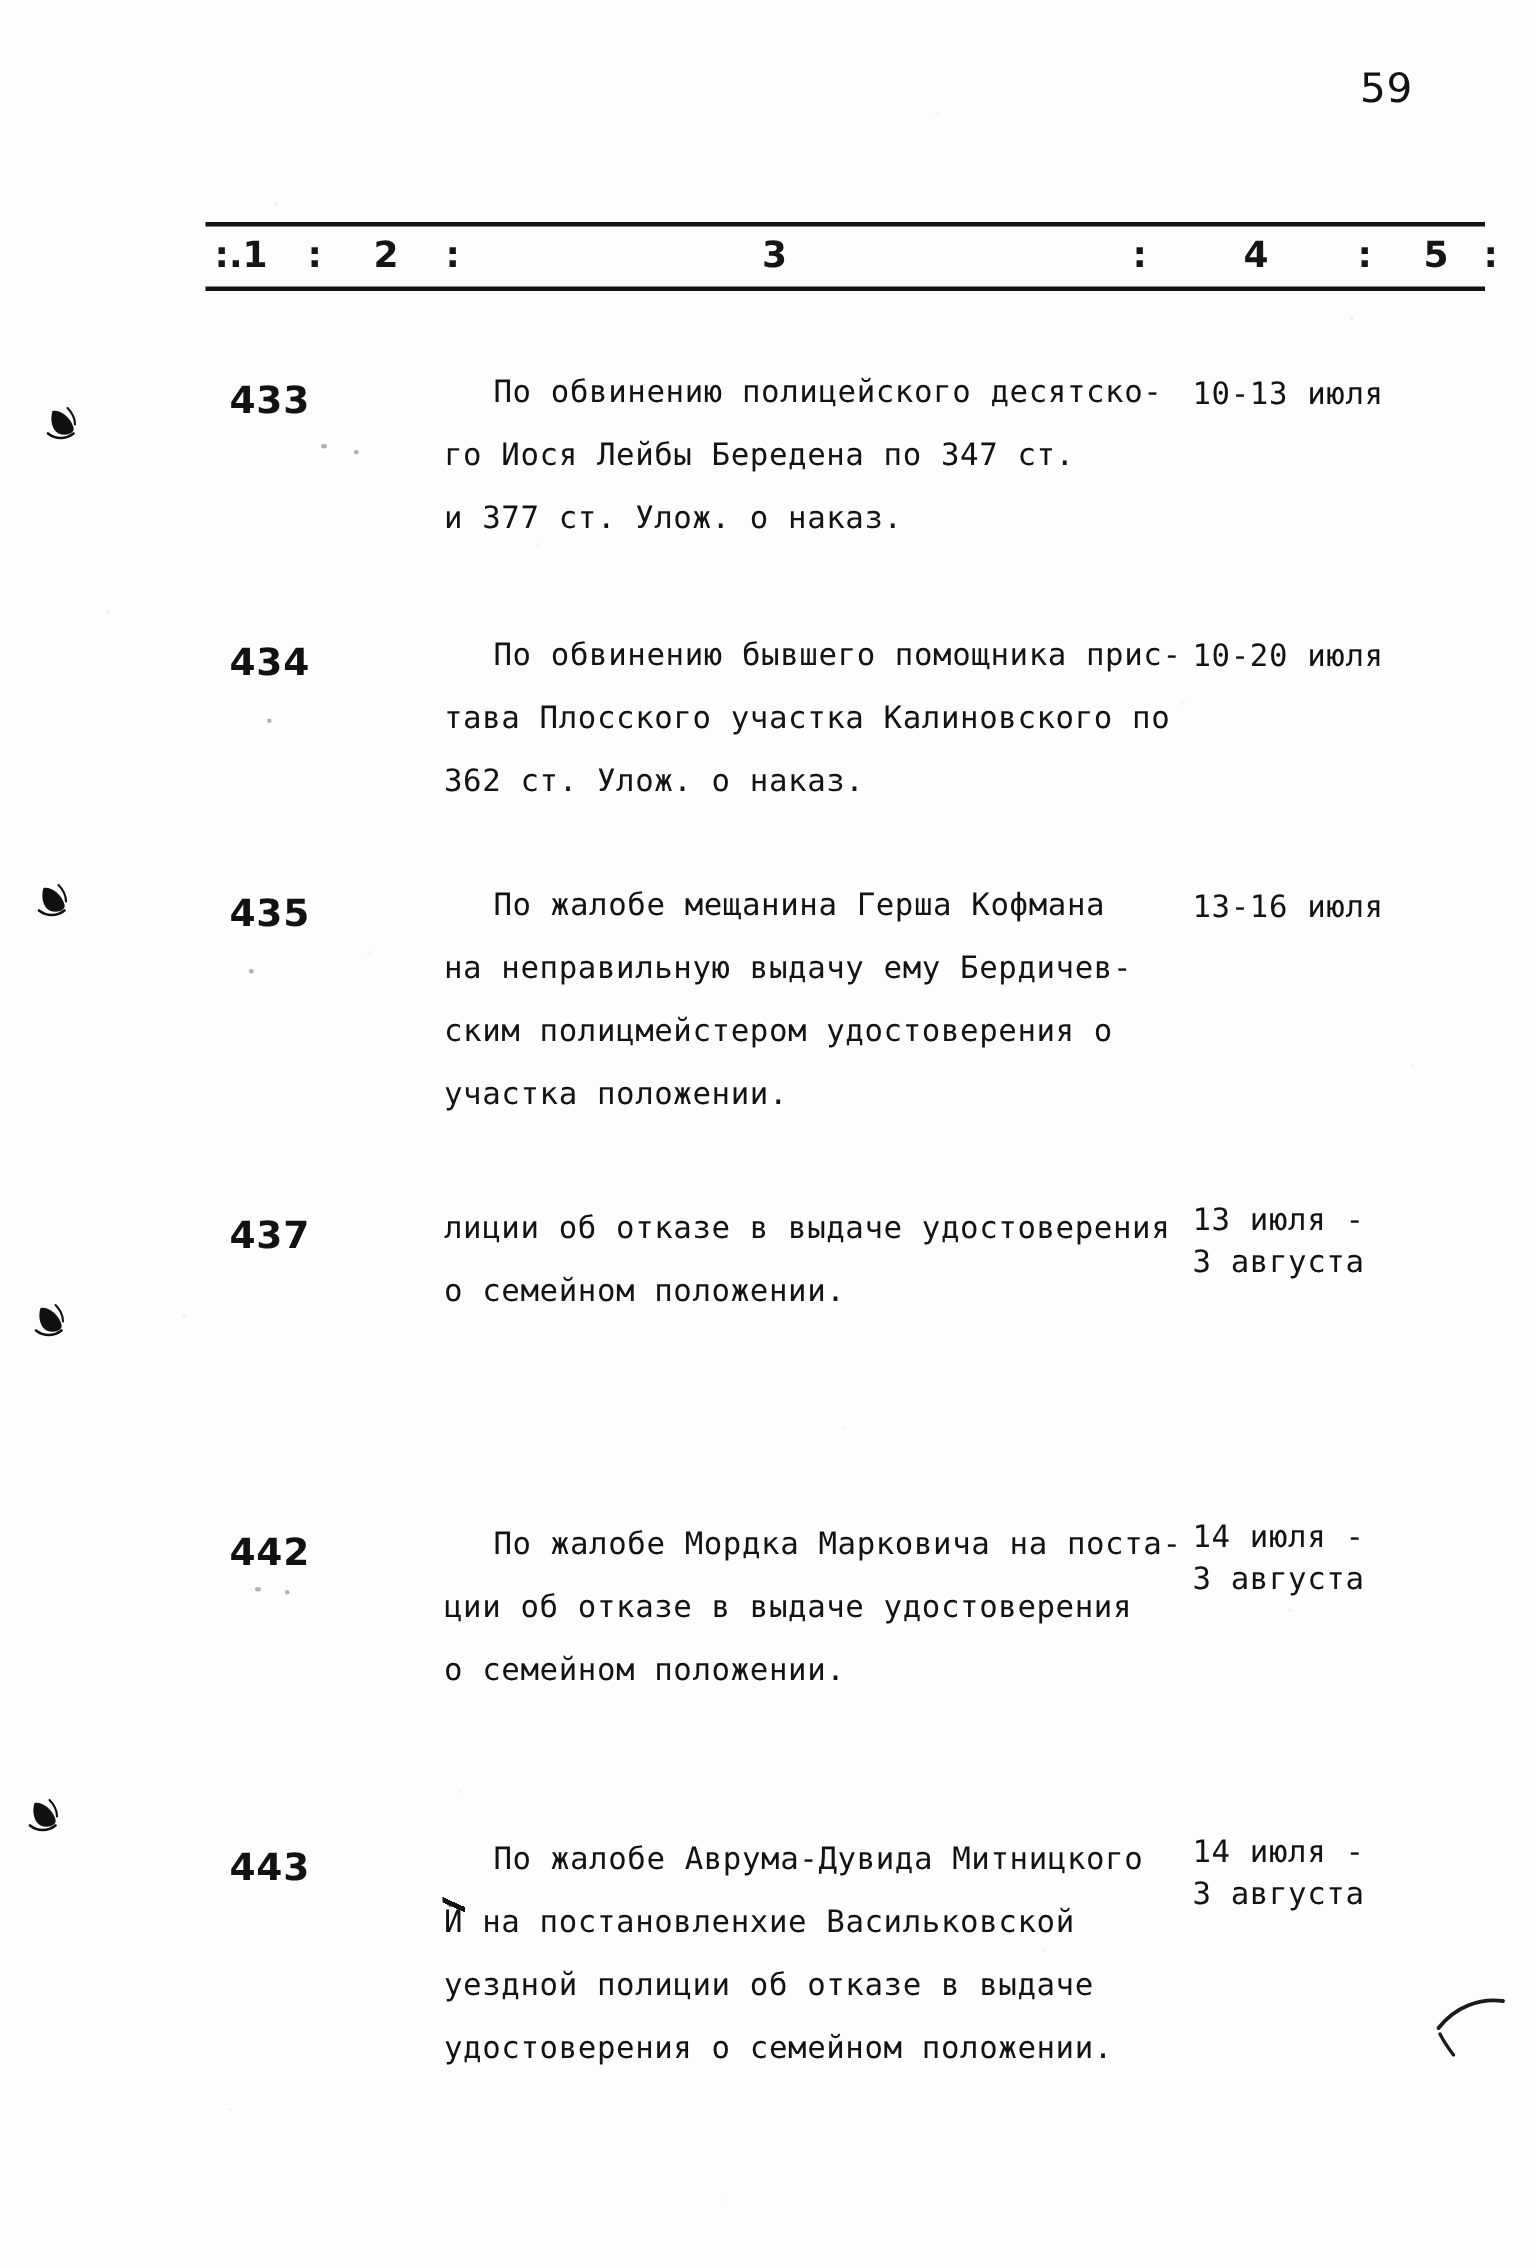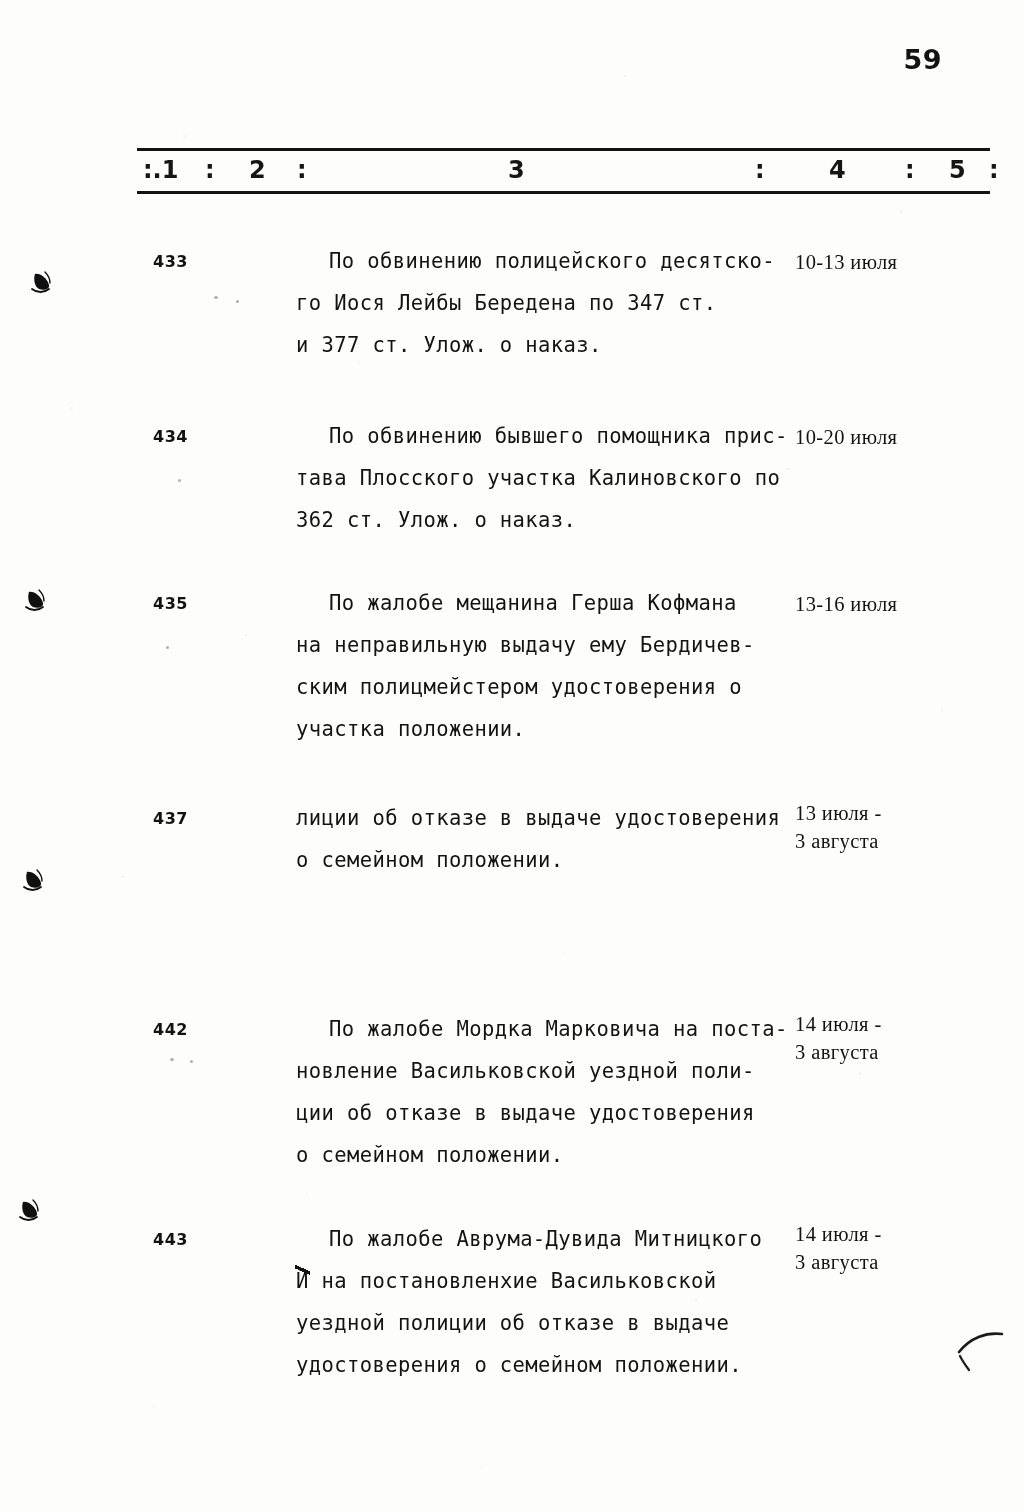--- a/index.html
+++ b/index.html
@@ -40,21 +40,21 @@
       radial-gradient(circle at 47% 97%, rgba(0,0,0,0.03) 0 1px, transparent 1.4px);
   }
 
   
   .folio {
     position: absolute;
     right: 82px;
     top: 44px;
     font-family: "DejaVu Sans", "Liberation Sans", sans-serif;
     font-size: 27px;
-    font-weight: 700;
+    font-weight: 400;
     letter-spacing: 0.5px;
     color: #121212;
   }
 
   
   .colhead {
     position: absolute;
     left: 137px;
     top: 148px;
     width: 853px;
@@ -84,21 +84,21 @@
     position: absolute;
     left: 0;
     width: 1024px;
   }
   .entry .num {
     position: absolute;
     left: 153px;
     top: 12px;
     width: 110px;
     font-family: "DejaVu Sans", "Liberation Sans", sans-serif;
-    font-size: 16px;
+    font-size: 25px;
     font-weight: 600;
     letter-spacing: 0.5px;
     color: #121212;
   }
   .entry .body {
     position: absolute;
     left: 283px;
     top: 0;
     width: 510px;
     font-size: 20.5px;
@@ -116,21 +116,21 @@
     left: 795px;
     top: 2px;
     width: 215px;
     font-size: 20.5px;
     line-height: 28px;
     letter-spacing: 0.4px;
     color: #131313;
     white-space: pre;
   }
   .entry .dates.single { line-height: 40px; }
-  .entry .dates .dln { display: block; font-family: Liberation Serif, serif; }
+  .entry .dates .dln { display: block; }
 
   
   .strike-glyph {
     position: relative;
     display: inline-block;
   }
   .strike-glyph::after {
     content: "";
     position: absolute;
     left: -1px;
@@ -208,21 +208,21 @@
         <div class="body"><span class="ln indent">По жалобе мещанина Герша Кофмана</span><span class="ln">на неправильную выдачу ему Бердичев-</span><span class="ln">ским полицмейстером удостоверения о</span><span class="ln">участка положении.</span></div>
         <div class="dates single"><span class="dln">13-16 июля</span></div>
       </div>
       <div class="entry" style="top: 797px;">
         <div class="num">437</div>
         <div class="body"><span class="ln">лиции об отказе в выдаче удостоверения</span><span class="ln">о семейном положении.</span></div>
         <div class="dates"><span class="dln">13 июля -</span><span class="dln">3 августа</span></div>
       </div>
       <div class="entry" style="top: 1008px;">
         <div class="num">442</div>
-        <div class="body"><span class="ln indent">По жалобе Мордка Марковича на поста-</span><span class="ln">новление Васильковской уездной поли-</span><span class="ln">ции об отказе в выдаче удостоверения</span><span class="ln">о семейном положении.</span></div>
+        <div class="body"><span class="ln indent">По жалобе Мордка Марковича на поста-</span><span class="ln">ции об отказе в выдаче удостоверения</span><span class="ln">о семейном положении.</span></div>
         <div class="dates"><span class="dln">14 июля -</span><span class="dln">3 августа</span></div>
       </div>
       <div class="entry" style="top: 1218px;">
         <div class="num">443</div>
         <div class="body"><span class="ln indent">По жалобе Авpума-Дувида Митницкого</span><span class="ln"><span class="strike-glyph">Ӣ</span> на постановленхие Васильковской</span><span class="ln">уездной полиции об отказе в выдаче</span><span class="ln">удостоверения о семейном положении.</span></div>
         <div class="dates"><span class="dln">14 июля -</span><span class="dln">3 августа</span></div>
       </div>
     </div>
 
   <div id="margin-root">

